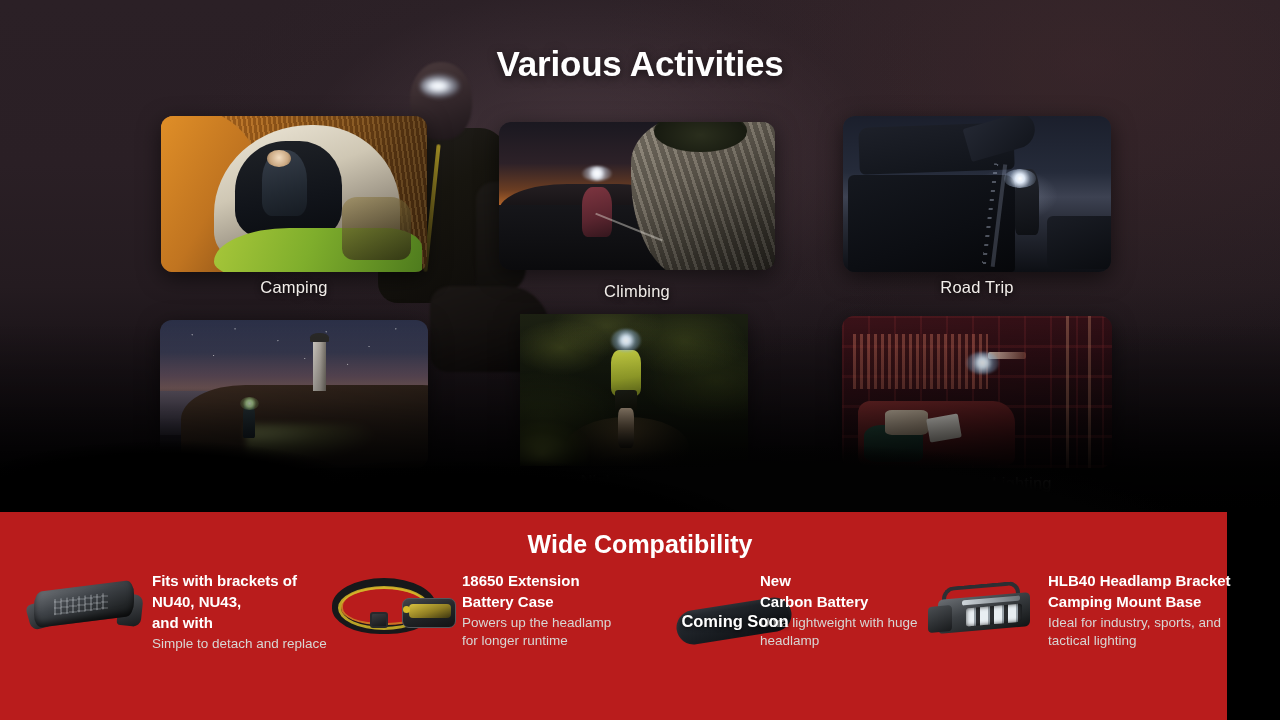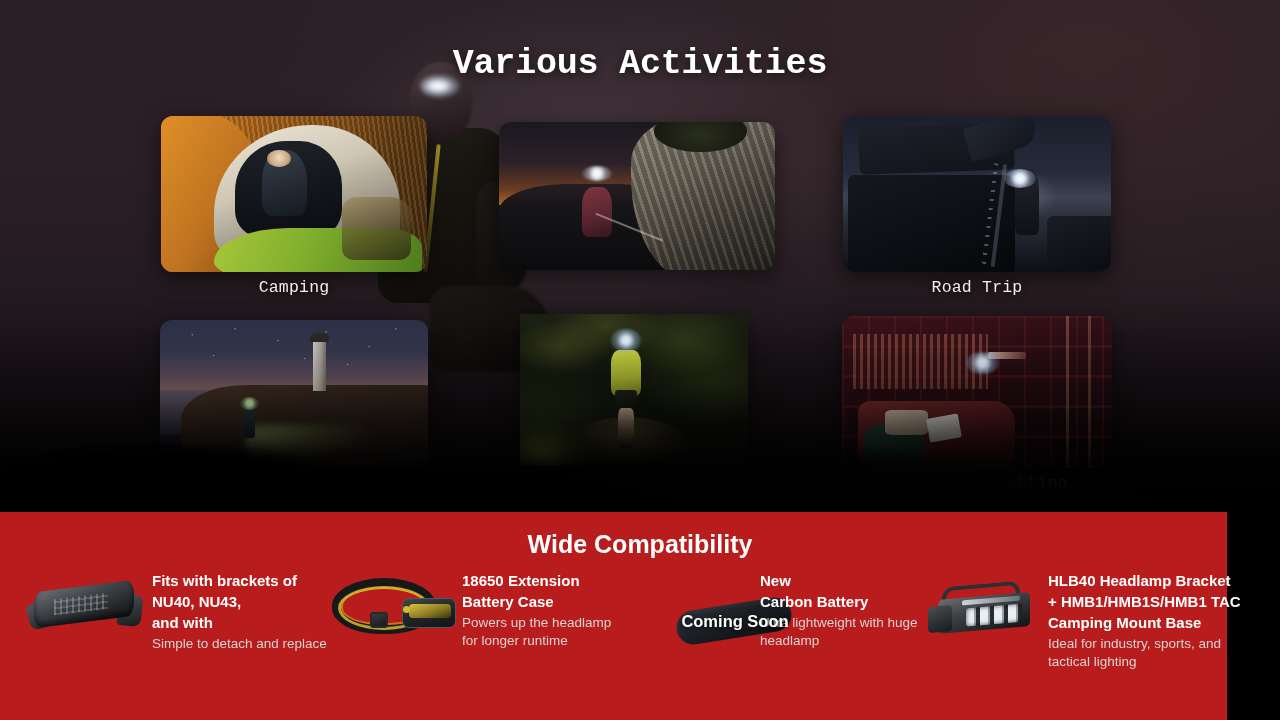--- a/index.html
+++ b/index.html
@@ -12,21 +12,20 @@
   .page { position: relative; width: 1280px; height: 720px; overflow: hidden; }
 
   
   .activities {
     position: absolute; left: 0; top: 0; width: 1280px; height: 512px;
     overflow: hidden;
     background:
       radial-gradient(ellipse 520px 300px at 46% 30%, rgba(92,72,80,0.55) 0%, rgba(50,38,44,0.15) 55%, rgba(0,0,0,0) 78%),
       radial-gradient(ellipse 700px 420px at 85% 12%, rgba(70,44,46,0.45) 0%, rgba(0,0,0,0) 70%),
       linear-gradient(180deg, #2b2026 0%, #2a1f25 32%, #241b20 56%, #130e12 80%, #070509 100%);
-    font-family: Liberation Mono, monospace;
   }
   
   .horizon {
     position: absolute; left: 0; bottom: 0; width: 1280px; height: 190px;
     background:
       radial-gradient(ellipse 430px 120px at 36% 118%, #000 0%, #000 60%, rgba(0,0,0,0) 74%),
       radial-gradient(ellipse 560px 150px at 62% 124%, #020202 0%, #020202 62%, rgba(0,0,0,0) 76%),
       linear-gradient(180deg, rgba(0,0,0,0) 0%, rgba(0,0,0,0.35) 42%, rgba(0,0,0,0.88) 76%, #000 100%);
   }
   .horizon-left {
@@ -368,20 +367,21 @@
         <div class="ph climb-sky">
           <div class="climb-hill"></div>
           <div class="climb-lake"></div>
           <div class="climb-rock"></div>
           <div class="climb-tree"></div>
           <div class="climb-person"></div>
           <div class="climb-lamp"></div>
           <div class="climb-rope"></div>
         </div>
       </div>
+      <div class="caption" style="top:160px;">Climbing</div>
     </div>
 
     <div class="tile" style="left:843px; top:116px; width:268px; height:156px;">
       <div class="photo">
         <div class="ph road-sky">
           <div class="road-glow"></div>
           <div class="road-veh"></div>
           <div class="road-tent"></div>
           <div class="road-flap"></div>
           <div class="road-ladder"></div>
@@ -504,21 +504,20 @@
           <div class="prod-hlb">
             <div class="hlb-bracket"></div>
             <div class="hlb-body"></div>
             <div class="hlb-strip"></div>
             <div class="hlb-leds"></div>
             <div class="hlb-mount"></div>
           </div>
         </div>
         <div class="txt" style="left:120px; width:216px;">
           <div class="f-title">HLB40 Headlamp Bracket</div>
-          <div class="f-title">+ HMB1/HMB1S/HMB1 TAC</div>
           <div class="f-title">Camping Mount Base</div>
           <div class="f-sub">Ideal for industry, sports, and tactical lighting</div>
         </div>
       </div>
 
     </div>
   </div>
 </div>
 
 </body></html>

